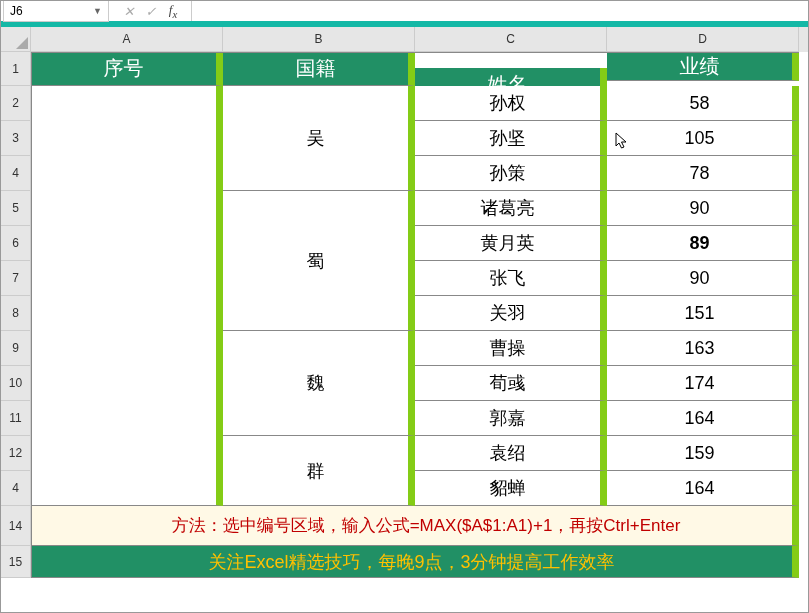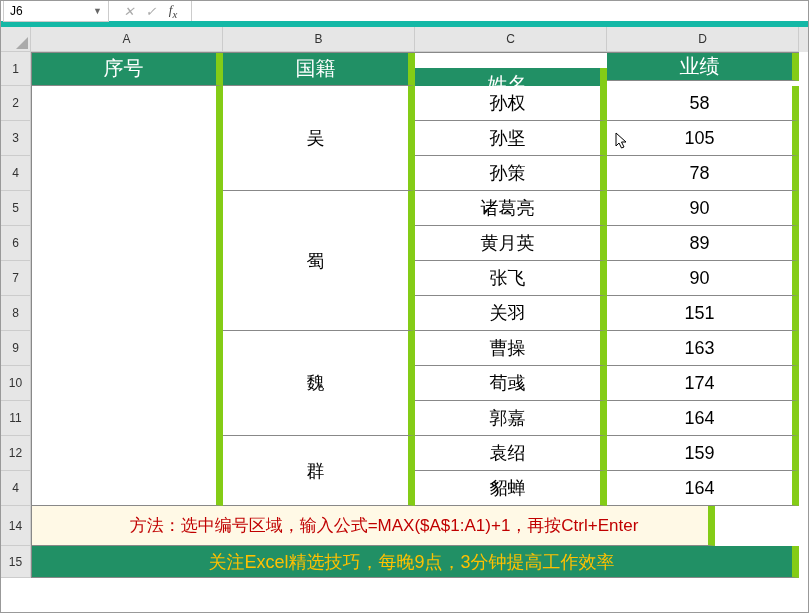--- a/index.html
+++ b/index.html
@@ -153,36 +153,36 @@
         <div class="cell" style="left: 192px; top: 384px; width: 192px; height: 70px;">群</div>
         <div class="cell" style="left: 384px; top: 34px; width: 192px; height: 35px;">孙权</div>
         <div class="cell" style="left: 576px; top: 34px; width: 192px; height: 35px;">58</div>
         <div class="cell" style="left: 384px; top: 69px; width: 192px; height: 35px;">孙坚</div>
         <div class="cell" style="left: 576px; top: 69px; width: 192px; height: 35px;">105</div>
         <div class="cell" style="left: 384px; top: 104px; width: 192px; height: 35px;">孙策</div>
         <div class="cell" style="left: 576px; top: 104px; width: 192px; height: 35px;">78</div>
         <div class="cell" style="left: 384px; top: 139px; width: 192px; height: 35px;">诸葛亮</div>
         <div class="cell" style="left: 576px; top: 139px; width: 192px; height: 35px;">90</div>
         <div class="cell" style="left: 384px; top: 174px; width: 192px; height: 35px;">黄月英</div>
-        <div class="cell" style="left: 576px; top: 174px; width: 192px; height: 35px;">89</div>
+        <div class="cell" style="left: 576px; top: 174px; width: 192px; height: 35px; font-weight: bold;">89</div>
         <div class="cell" style="left: 384px; top: 209px; width: 192px; height: 35px;">张飞</div>
         <div class="cell" style="left: 576px; top: 209px; width: 192px; height: 35px;">90</div>
         <div class="cell" style="left: 384px; top: 244px; width: 192px; height: 35px;">关羽</div>
         <div class="cell" style="left: 576px; top: 244px; width: 192px; height: 35px;">151</div>
         <div class="cell" style="left: 384px; top: 279px; width: 192px; height: 35px;">曹操</div>
         <div class="cell" style="left: 576px; top: 279px; width: 192px; height: 35px;">163</div>
         <div class="cell" style="left: 384px; top: 314px; width: 192px; height: 35px;">荀彧</div>
         <div class="cell" style="left: 576px; top: 314px; width: 192px; height: 35px;">174</div>
         <div class="cell" style="left: 384px; top: 349px; width: 192px; height: 35px;">郭嘉</div>
         <div class="cell" style="left: 576px; top: 349px; width: 192px; height: 35px;">164</div>
         <div class="cell" style="left: 384px; top: 384px; width: 192px; height: 35px;">袁绍</div>
         <div class="cell" style="left: 576px; top: 384px; width: 192px; height: 35px;">159</div>
         <div class="cell" style="left: 384px; top: 419px; width: 192px; height: 35px;">貂蝉</div>
         <div class="cell" style="left: 576px; top: 419px; width: 192px; height: 35px;">164</div>
-        <div class="cell note1" style="left: 0px; top: 454px; width: 684px; height: 40px; padding-left: 29px;">方法：选中编号区域，输入公式=MAX($A$1:A1)+1，再按Ctrl+Enter</div>
+        <div class="cell note1" style="left: 0px; top: 454px; width: 768px; height: 40px; padding-left: 29px;">方法：选中编号区域，输入公式=MAX($A$1:A1)+1，再按Ctrl+Enter</div>
         <div class="cell note2" style="left: 0px; top: 494px; width: 768px; height: 32px;">关注Excel精选技巧，每晚9点，3分钟提高工作效率</div>
         <div style="position: absolute; left: 0px; top: 0px; width: 0px; height: 526px; border-left: 1px solid rgb(136, 136, 136);"></div>
         <div style="position: absolute; left: 0px; top: 0px; width: 768px; height: 0px; border-top: 1px solid rgb(136, 136, 136);"></div>
       </div>
   </div>
 </div>
 
 <div class="cursor" style="left:614px; top:131px;">
   <svg width="14" height="18" viewBox="0 0 14 18">
     <path d="M1 1 L1 14 L4 11 L6.5 16 L9 15 L6.5 10 L11 10 Z" fill="#fff" stroke="#000" stroke-width="1"></path>

